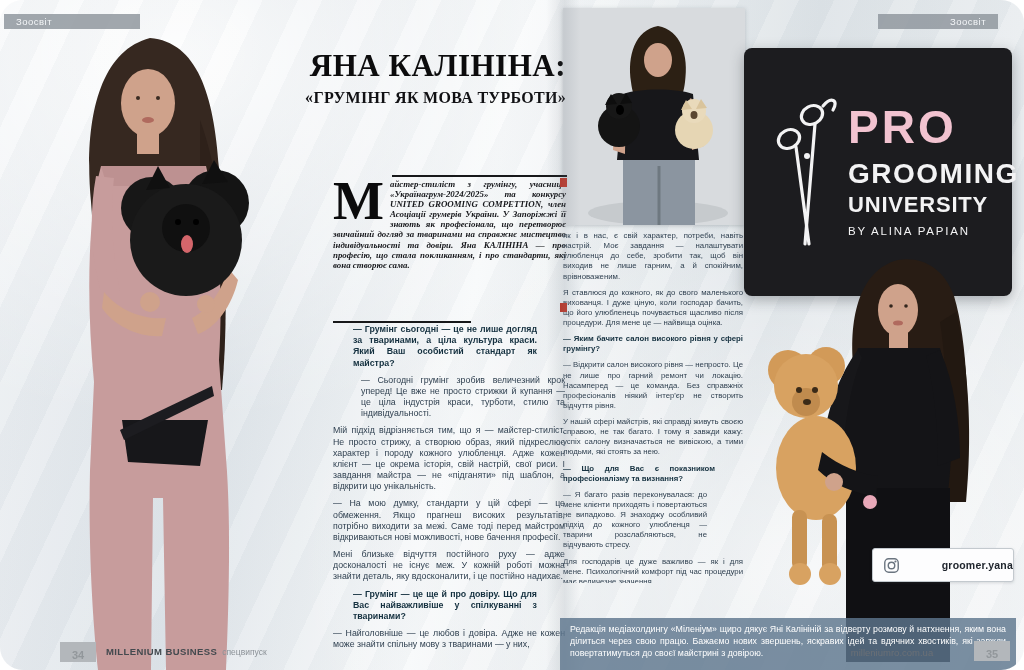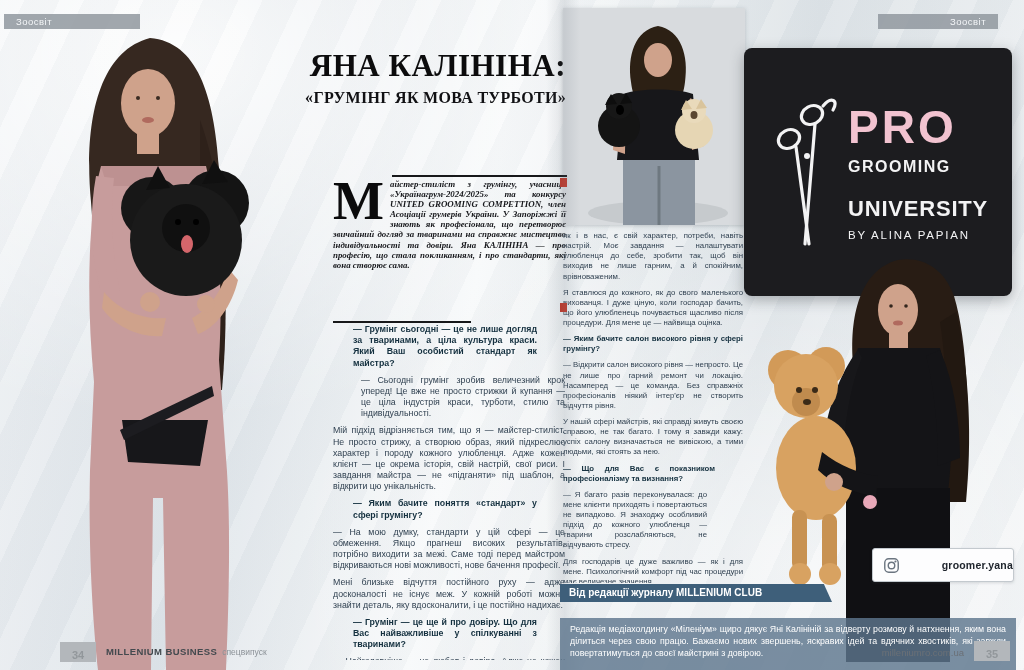--- a/index.html
+++ b/index.html
@@ -3,20 +3,21 @@
 <meta charset="utf-8">
 <style>
   html,body{margin:0;padding:0;}
   .canvas{
     position:relative;width:1024px;height:670px;overflow:hidden;
     font-family:"Liberation Sans",sans-serif;
     background:
       radial-gradient(ellipse at 18% 8%, rgba(255,255,255,0.95), rgba(255,255,255,0) 42%),
       radial-gradient(ellipse at 78% 85%, rgba(255,255,255,0.7), rgba(255,255,255,0) 45%),
       linear-gradient(100deg,#edf0f3 0%,#dde3e8 24%,#f6f8f9 46%,#dce2e6 72%,#eef1f3 100%);
+    border-radius: 23px;
   }
   .silk{position:absolute;inset:0;z-index:1;pointer-events:none;opacity:.35;
     background:repeating-linear-gradient(115deg,rgba(255,255,255,.45) 0 22px,rgba(198,207,214,.28) 22px 54px);}
   .gutter{position:absolute;top:0;left:546px;width:34px;height:670px;z-index:6;pointer-events:none;
     background:linear-gradient(90deg,rgba(0,0,0,0) 0%,rgba(80,92,104,.10) 42%,rgba(110,122,134,.16) 55%,rgba(0,0,0,0) 100%);}
 
   
   .tag{position:absolute;top:14px;height:15px;background:rgba(145,152,159,.85);color:#f4f6f8;
     font-size:9.5px;line-height:15px;letter-spacing:.5px;z-index:5;}
   .tag-left{left:4px;width:124px;padding-left:12px;}
@@ -52,22 +53,22 @@
   .photo{position:absolute;z-index:2;}
   .photo-frame{position:absolute;z-index:2;background:#d8dbde;box-shadow:0 1px 4px rgba(60,70,80,.25);}
   .red-accent{position:absolute;width:7px;height:9px;background:#c0392b;z-index:5;}
 
   
   .pro-card{position:absolute;left:744px;top:48px;width:268px;height:248px;background:#1c1c1f;
     border-radius:8px;z-index:3;box-shadow:0 4px 14px rgba(40,45,55,.35);}
   .pro-scissors{position:absolute;left:30px;top:44px;}
   .pro-text{position:absolute;left:104px;top:56px;color:#f3f3f4;}
   .pro-line1{font-size:46px;font-weight:bold;letter-spacing:3px;line-height:1;}
-  .pro-line2{font-size:16px;font-weight:bold;letter-spacing:1.5px;margin-top:8px;}
-  .pro-line3{font-size:22px;font-weight:bold;letter-spacing:.8px;margin-top:20px;}
+  .pro-line2{font-size:28px;font-weight:bold;letter-spacing:1.5px;margin-top:8px;}
+  .pro-line3{font-size:22px;font-weight:bold;letter-spacing:.8px;margin-top:2px;}
   .pro-line4{font-size:11.5px;letter-spacing:1.8px;margin-top:7px;}
 
   
   .ig-badge{position:absolute;left:872px;top:548px;width:142px;height:34px;z-index:7;
     background:#fdfdfe;border:1px solid #c3c9ce;border-radius:3px;
     display:flex;align-items:center;gap:8px;padding-left:10px;box-sizing:border-box;
     box-shadow:0 1px 3px rgba(70,80,90,.18);cursor:pointer;justify-content:space-between;}
   .ig-handle{font-size:10.5px;color:#20262e;font-weight:bold;letter-spacing:.2px;}
 
   
@@ -79,21 +80,21 @@
     text-align:justify;padding:6px 10px;box-sizing:border-box;}
 
   
   .pagebox{position:absolute;width:36px;height:20px;background:#b3b7bb;z-index:7;
     color:#92979b;font-size:11px;font-weight:bold;text-align:center;line-height:27px;}
   .pagebox-left{left:60px;top:642px;}
   .pagebox-right{left:974px;top:641px;}
   .footer-left{position:absolute;left:106px;top:646px;z-index:7;font-size:9.5px;color:#43494e;}
   .footer-left .mag{font-weight:bold;letter-spacing:.4px;text-align:right;}
   .footer-left .sec{color:#8b9197;font-size:8.5px;margin-left:5px;}
-  .footer-right{position:absolute;left:820px;top:647px;width:144px;text-align:right;z-index:7;
+  .footer-right{position:absolute;left:820px;top:647px;width:144px;text-align:center;z-index:7;
     font-size:9.5px;color:#6b7076;cursor:pointer;}
 </style>
 </head>
 <body>
 
 <div class="canvas">
   <div class="silk"></div>
 
   <div class="tag tag-left">Зоосвіт</div>
   <div class="tag tag-right">Зоосвіт</div>
@@ -216,21 +217,20 @@
   <div class="rule rule-top"></div>
   <div class="intro">
     <span class="dropcap">М</span><span>айстер-стиліст з грумінгу, учасниця «Українагрум-2024/2025» та конкурсу UNITED GROOMING COMPETTION, член Асоціації грумерів України. У Запоріжжі її знають як професіонала, що перетворює звичайний догляд за тваринами на справжнє мистецтво індивідуальності та довіри. Яна КАЛІНІНА — про професію, що стала покликанням, і про стандарти, які вона створює сама.</span>
   </div>
   <div class="rule rule-bottom"></div>
 
   <div class="col col1" id="col1-body">
       <p class="q">— Грумінг сьогодні — це не лише догляд за тваринами, а ціла культура краси. Який Ваш особистий стандарт як майстра?</p>
       <p class="a pad-left">— Сьогодні грумінг зробив величезний крок уперед! Це вже не просто стрижки й купання — це ціла індустрія краси, турботи, стилю та індивідуальності.</p>
       <p class="a">Мій підхід відрізняється тим, що я — майстер-стиліст. Не просто стрижу, а створюю образ, який підкреслює характер і породу кожного улюбленця. Адже кожен клієнт — це окрема історія, свій настрій, свої риси. І завдання майстра — не «підганяти» під шаблон, а відкрити цю унікальність.</p>
-      <p class="q">— Яким бачите поняття «стандарт» у сфері грумінгу?</p>
       <p class="a">— На мою думку, стандарти у цій сфері — це обмеження. Якщо прагнеш високих результатів, потрібно виходити за межі. Саме тоді перед майстром відкриваються нові можливості, нове бачення професії.</p>
       <p class="a">Мені близьке відчуття постійного руху — адже досконалості не існує меж. У кожній роботі можна знайти деталь, яку вдосконалити, і це постійно надихає.</p>
       <p class="q">— Грумінг — це ще й про довіру. Що для Вас найважливіше у спілкуванні з тваринами?</p>
       <p class="a">— Найголовніше — це любов і довіра. Адже не кожен може знайти спільну мову з тваринами — у них,</p>
     </div>
   <div class="col col2" id="col2-body">
       <p class="a">як і в нас, є свій характер, потреби, навіть настрій. Моє завдання — налаштувати улюбленця до себе, зробити так, щоб він виходив не лише гарним, а й спокійним, врівноваженим.</p>
       <p class="a">Я ставлюся до кожного, як до свого маленького вихованця. І дуже ціную, коли господар бачить, що його улюбленець почувається щасливо після процедури. Для мене це — найвища оцінка.</p>
       <p class="q">— Яким бачите салон високого рівня у сфері грумінгу?</p>
       <p class="a">— Відкрити салон високого рівня — непросто. Це не лише про гарний ремонт чи локацію. Насамперед — це команда. Без справжніх професіоналів ніякий інтер'єр не створить відчуття рівня.</p>
@@ -242,21 +242,20 @@
 
   <div class="ig-badge">
     <svg width="17" height="17" viewBox="0 0 24 24">
       <rect x="2.5" y="2.5" width="19" height="19" rx="5.5" fill="none" stroke="#6b7580" stroke-width="2"></rect>
       <circle cx="12" cy="12" r="4.6" fill="none" stroke="#6b7580" stroke-width="2"></circle>
       <circle cx="17.6" cy="6.4" r="1.5" fill="#6b7580"></circle>
     </svg>
     <span class="ig-handle">groomer.yana</span>
   </div>
 
-  <div class="ed-tab">Від редакції журналу MILLENIUM CLUB</div>
   <div class="ed-body">Редакція медіахолдингу «Міленіум» щиро дякує Яні Калініній за відверту розмову й натхнення, яким вона ділиться через свою працю. Бажаємо нових звершень, яскравих ідей та вдячних хвостиків, які завжди повертатимуться до своєї майстрині з довірою.</div>
 
   <div class="pagebox pagebox-left">34</div>
   <div class="footer-left">
     <span class="mag">MILLENIUM BUSINESS</span><span class="sec">спецвипуск</span>
   </div>
   <div class="footer-right">milleniumro.com.ua</div>
   <div class="pagebox pagebox-right">35</div>
 
   <div class="gutter"></div>

